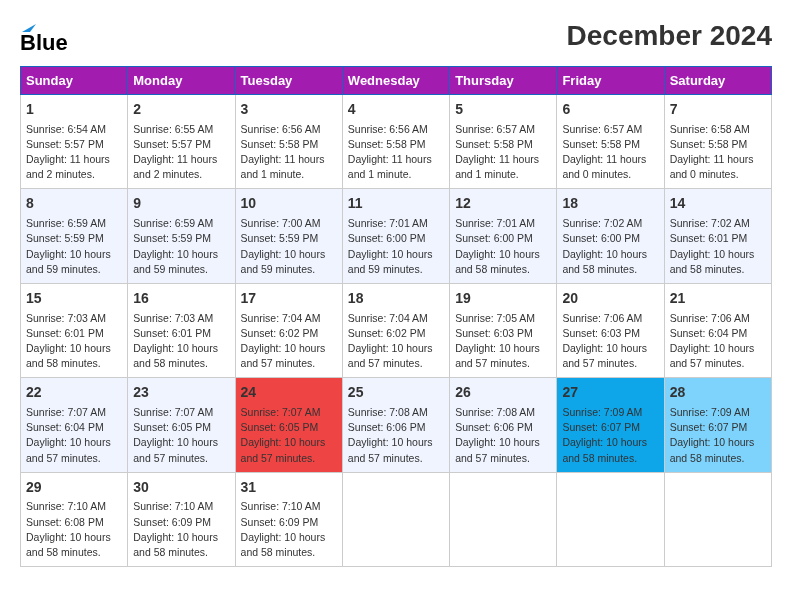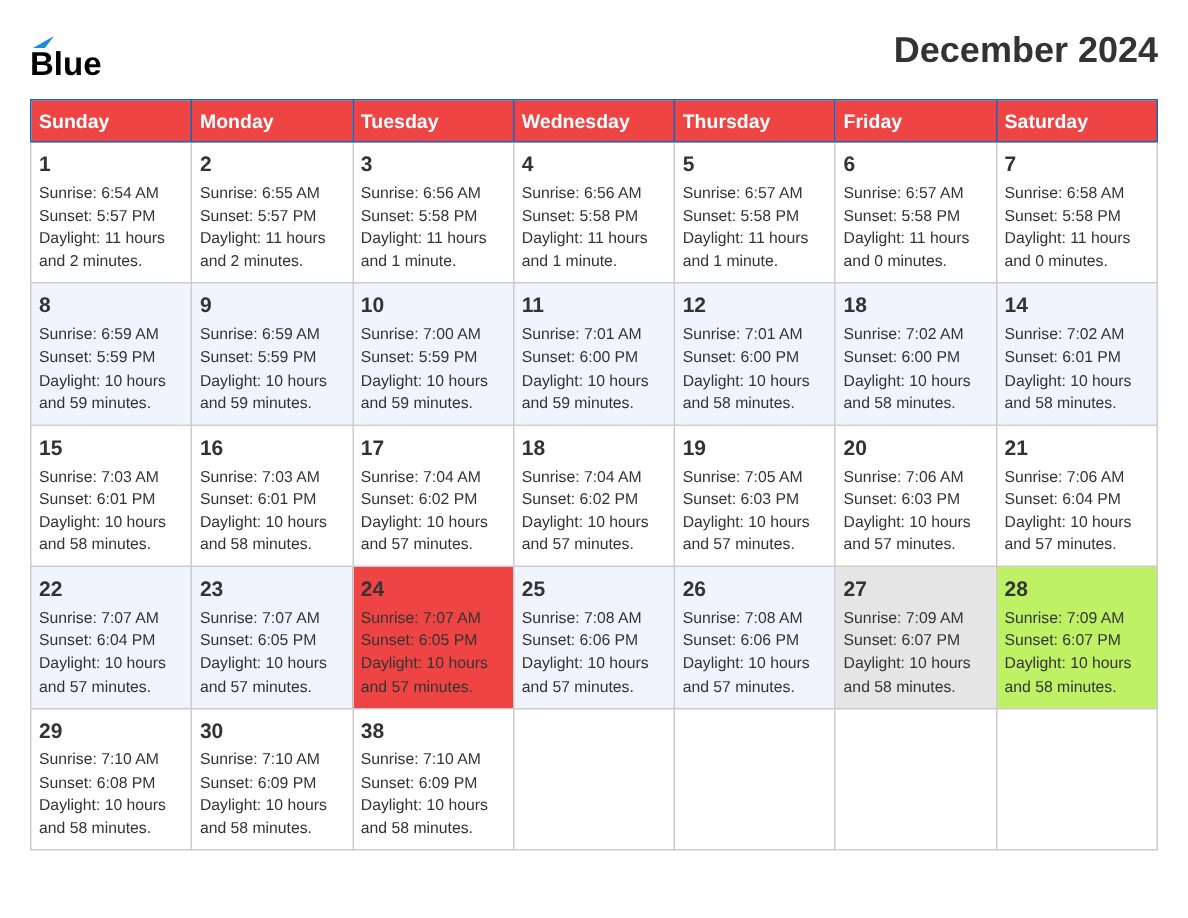--- a/index.html
+++ b/index.html
@@ -23,37 +23,37 @@
     }
     .logo-row {
       display: flex;
       align-items: center;
       gap: 2px;
     }
     .title-section {
       text-align: right;
     }
     .month-title {
-      font-size: 24px;
+      font-size: 28px;
       font-weight: bold;
       color: #333;
       margin-left: 48px;
     }
     .location-title {
       font-size: 16px;
       color: #555;
       margin-top: 2px;
     }
     .calendar {
       width: 100%;
       border-collapse: collapse;
       font-size: 11px;
     }
     .calendar th {
-      background: #ef4444;
+      background: #a21caf;
       color: #fff;
       padding: 6px 5px;
       text-align: left;
       font-size: 13px;
       font-weight: bold;
       border: 1px solid #1565c0;
     }
     .calendar td {
       vertical-align: top;
       padding: 5px 5px 6px 5px;
@@ -321,29 +321,29 @@
       </div>
     </td>
           <td style="background: rgb(240, 244, 255);">
       <span class="day-num">26</span>
       <div class="day-info">
         Sunrise: 7:08 AM<br>
         Sunset: 6:06 PM<br>
         Daylight: 10 hours and 57 minutes.
       </div>
     </td>
-          <td style="background: #e5e5e5;">
+          <td style="background: #0ea5e9;">
       <span class="day-num">27</span>
       <div class="day-info">
         Sunrise: 7:09 AM<br>
         Sunset: 6:07 PM<br>
         Daylight: 10 hours and 58 minutes.
       </div>
     </td>
-          <td style="background: #bef264;">
+          <td style="background: #7dd3fc;">
       <span class="day-num">28</span>
       <div class="day-info">
         Sunrise: 7:09 AM<br>
         Sunset: 6:07 PM<br>
         Daylight: 10 hours and 58 minutes.
       </div>
     </td>
         </tr>
         <tr>
           <td>
@@ -356,21 +356,21 @@
     </td>
           <td>
       <span class="day-num">30</span>
       <div class="day-info">
         Sunrise: 7:10 AM<br>
         Sunset: 6:09 PM<br>
         Daylight: 10 hours and 58 minutes.
       </div>
     </td>
           <td>
-      <span class="day-num">38</span>
+      <span class="day-num">31</span>
       <div class="day-info">
         Sunrise: 7:10 AM<br>
         Sunset: 6:09 PM<br>
         Daylight: 10 hours and 58 minutes.
       </div>
     </td>
           <td class="empty-cell" style="background: rgb(255, 255, 255);"></td>
           <td class="empty-cell" style="background: rgb(255, 255, 255);"></td>
           <td class="empty-cell" style="background: rgb(255, 255, 255);"></td>
           <td class="empty-cell" style="background: rgb(255, 255, 255);"></td>

